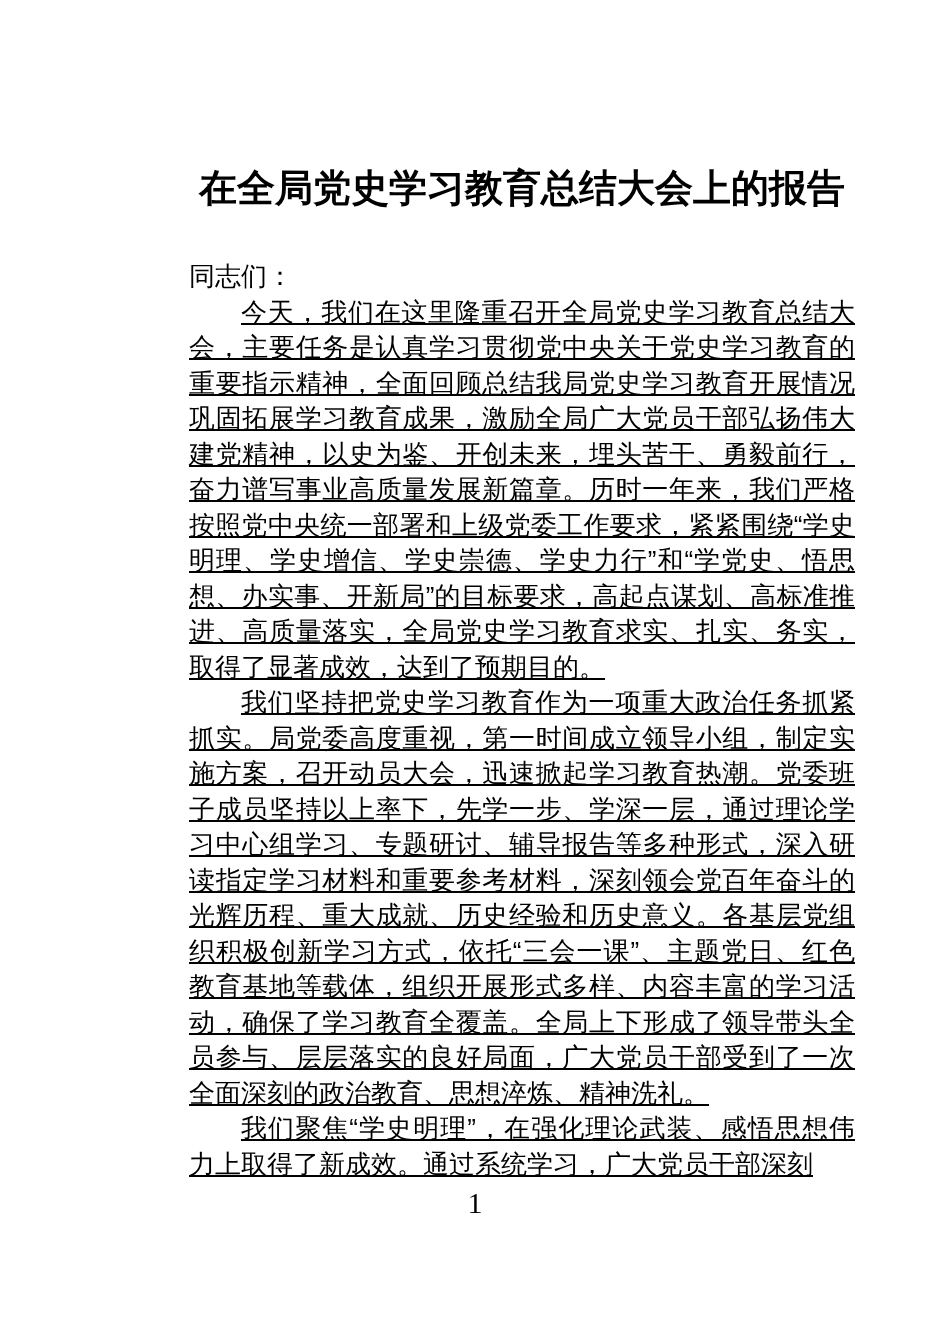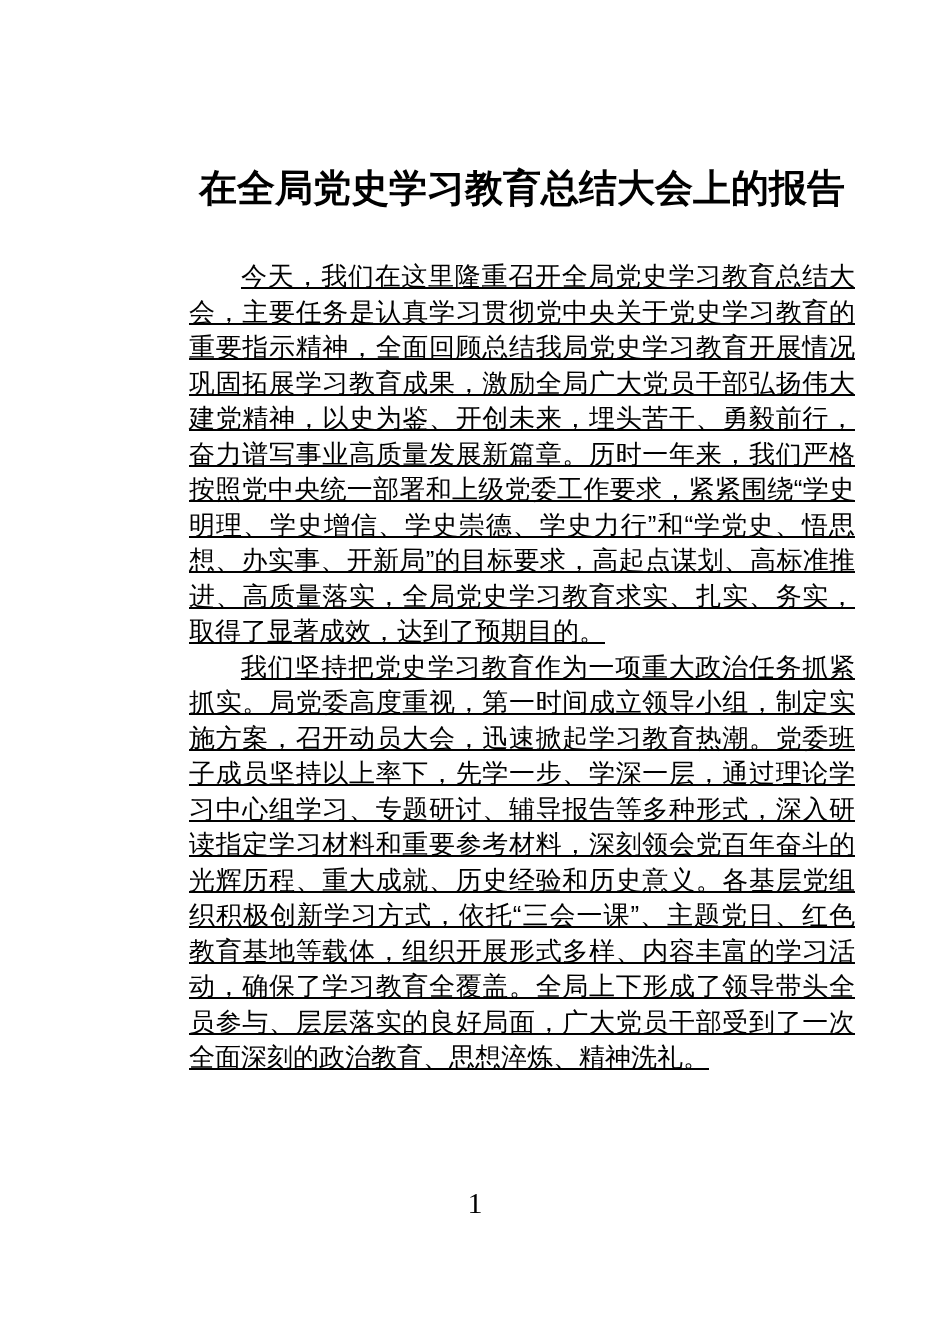--- a/index.html
+++ b/index.html
@@ -57,17 +57,19 @@
     font-size: 30px;
     line-height: 34px;
   }
 </style>
 </head>
 <body>
 
 <div class="page">
   <div class="content">
     <h1 class="doc-title">在全局党史学习教育总结大会上的报告</h1>
+    <p class="salutation">同志们：</p>
     <p class="body-paragraph">今天，我们在这里隆重召开全局党史学习教育总结大会，主要任务是认真学习贯彻党中央关于党史学习教育的重要指示精神，全面回顾总结我局党史学习教育开展情况巩固拓展学习教育成果，激励全局广大党员干部弘扬伟大建党精神，以史为鉴、开创未来，埋头苦干、勇毅前行，奋力谱写事业高质量发展新篇章。历时一年来，我们严格按照党中央统一部署和上级党委工作要求，紧紧围绕“学史明理、学史增信、学史崇德、学史力行”和“学党史、悟思想、办实事、开新局”的目标要求，高起点谋划、高标准推进、高质量落实，全局党史学习教育求实、扎实、务实，取得了显著成效，达到了预期目的。</p>
     <p class="body-paragraph">我们坚持把党史学习教育作为一项重大政治任务抓紧抓实。局党委高度重视，第一时间成立领导小组，制定实施方案，召开动员大会，迅速掀起学习教育热潮。党委班子成员坚持以上率下，先学一步、学深一层，通过理论学习中心组学习、专题研讨、辅导报告等多种形式，深入研读指定学习材料和重要参考材料，深刻领会党百年奋斗的光辉历程、重大成就、历史经验和历史意义。各基层党组织积极创新学习方式，依托“三会一课”、主题党日、红色教育基地等载体，组织开展形式多样、内容丰富的学习活动，确保了学习教育全覆盖。全局上下形成了领导带头全员参与、层层落实的良好局面，广大党员干部受到了一次全面深刻的政治教育、思想淬炼、精神洗礼。</p>
+    <p class="body-paragraph">我们聚焦“学史明理”，在强化理论武装、感悟思想伟力上取得了新成效。通过系统学习，广大党员干部深刻</p>
   </div>
   <div class="page-footer">1</div>
 </div>
 
 </body></html>

